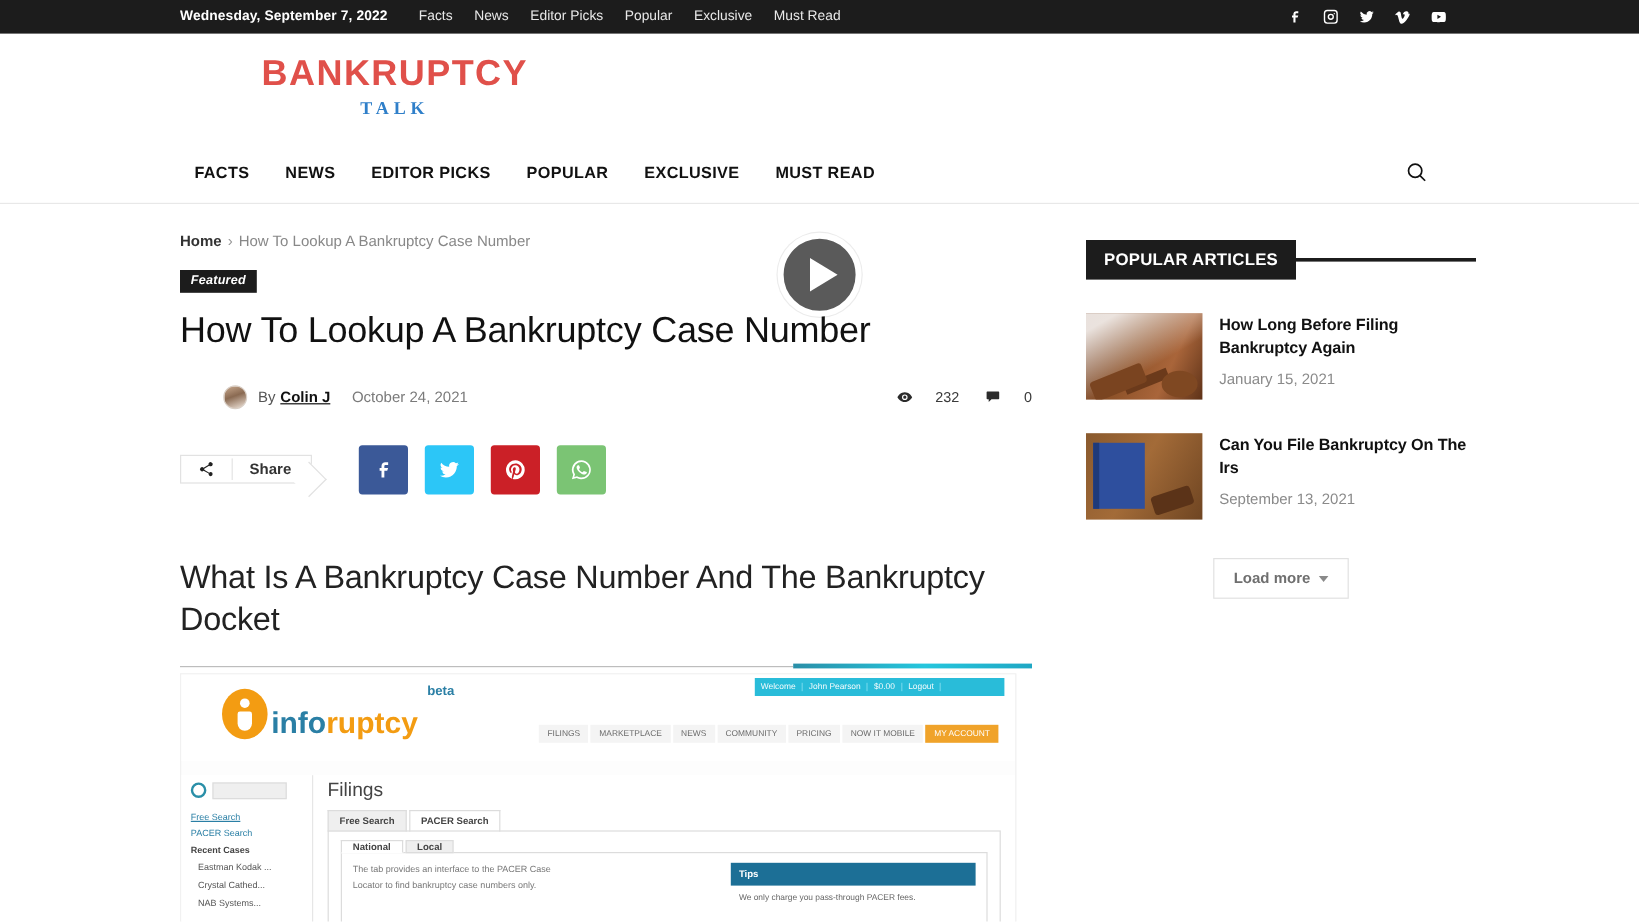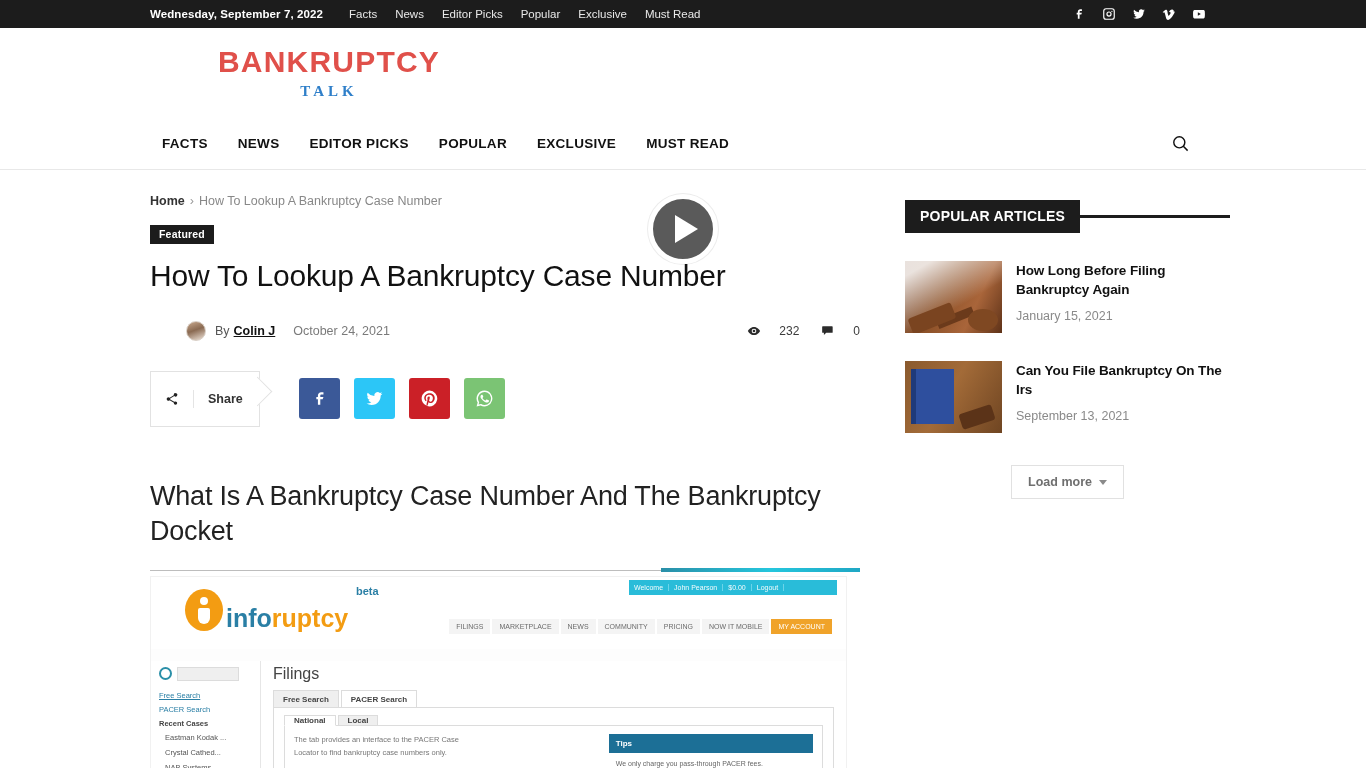--- a/index.html
+++ b/index.html
@@ -61,20 +61,21 @@
   
   .breadcrumb { font-size: 12.5px; color: #888; margin-bottom: 16px; }
   .breadcrumb a { color: #333; font-weight: bold; text-decoration: none; }
   .breadcrumb .sep { margin: 0 5px; color:#999; }
 
   
   .badge {
     display: inline-block; background: #1c1c1c; color: #fff;
     font-size: 10.5px; font-weight: bold; padding: 3px 9px 4px;
     letter-spacing: .2px;
+    font-style: italic;
   }
   .article-title {
     font-size: 30px; font-weight: normal; color: #111;
     line-height: 1.22; margin: 14px 0 0;
     letter-spacing: -.2px;
   }
 
   
   .meta-row {
     display: flex; align-items: center; margin-top: 26px; font-size: 12.5px; padding-left: 36px;
@@ -87,21 +88,21 @@
   .meta-by { color: #555; margin-left: 9px; }
   .meta-author { color: #111; font-weight: bold; margin-left: 4px; }
   .meta-date { color: #7a7a7a; margin-left: 18px; }
   .meta-stats { margin-left: auto; display: flex; gap: 22px; align-items: center; color:#3b3b3b; }
   .stat { display: flex; align-items: center; gap: 18px; font-size: 12px; }
   .stat svg { display:block; width: 14px; height: 14px; fill:#2b2b2b; }
 
   
   .share-row { display: flex; align-items: center; margin-top: 30px; }
   .share-btn {
-    display: flex; align-items: center; height: 56px;
+    display: flex; align-items: center; height: 24px;
     border: 1px solid #e2e2e2; background: #fff;
     padding: 0 16px 0 14px; position: relative;
   }
   .share-btn:after {
     content:""; position:absolute; right:-9px; top: 9px;
     width: 20px; height: 20px; background: #fff;
     border-top: 1px solid #e2e2e2; border-right: 1px solid #e2e2e2;
     transform: rotate(45deg);
   }
   .share-icon svg { display:block; width: 14px; height: 14px; fill:#222; }

